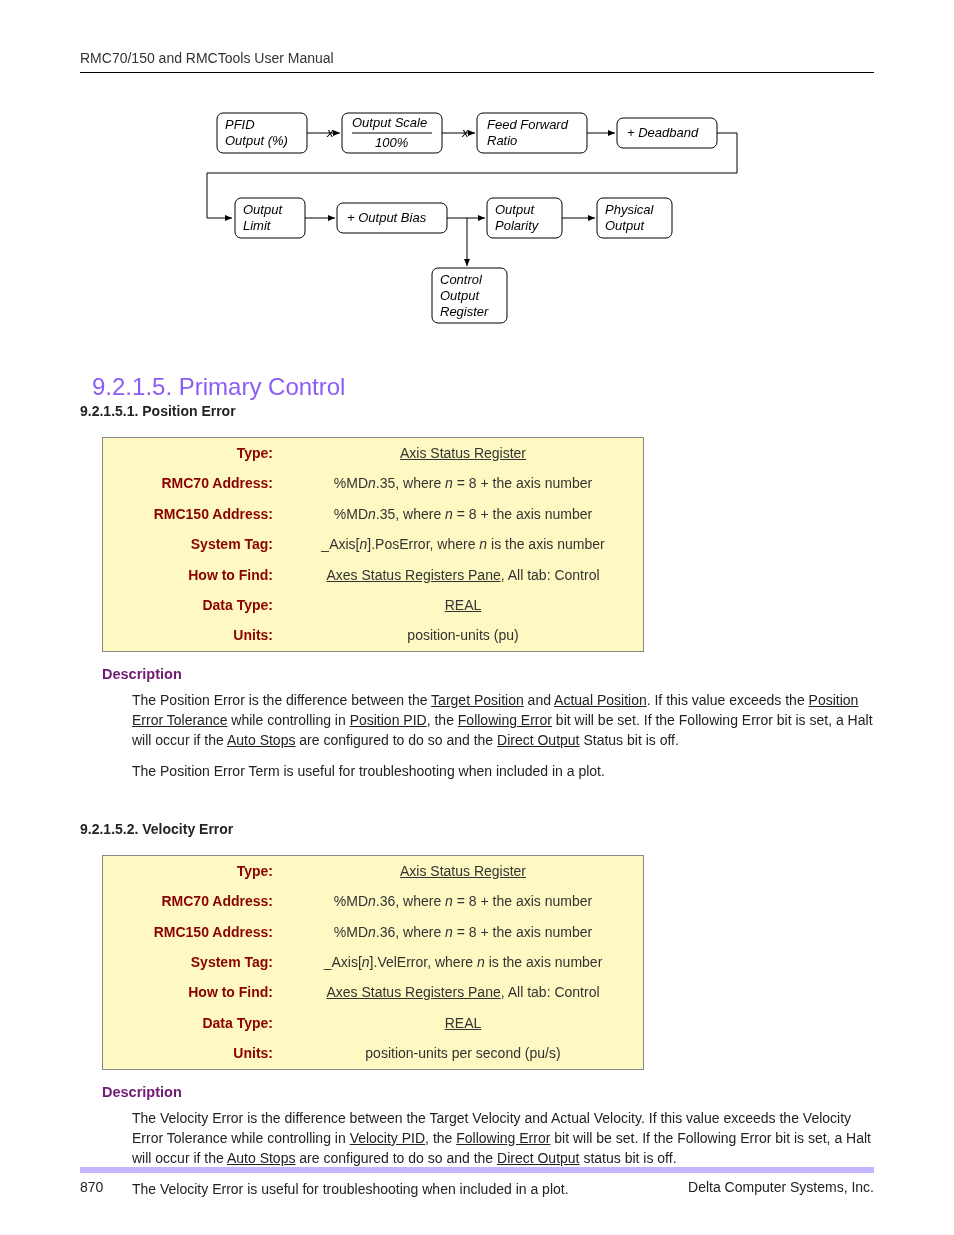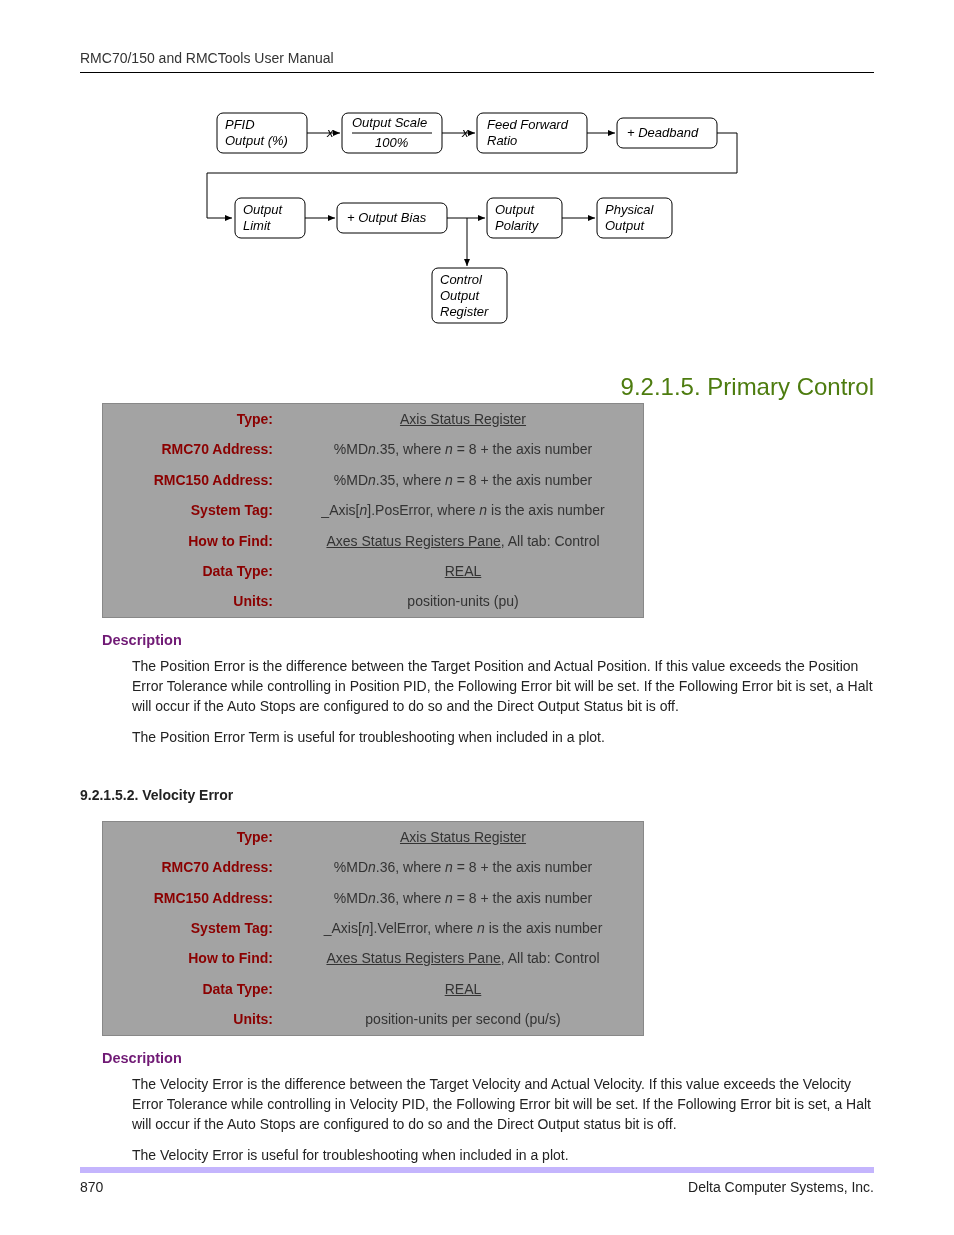--- a/index.html
+++ b/index.html
@@ -34,37 +34,36 @@
   }
   .diagram text {
     font-family: Arial, sans-serif;
     font-size: 13px;
     fill: #000;
   }
   h1.section-title {
     font-family: Verdana, Geneva, sans-serif;
     font-weight: normal;
     font-size: 24px;
-    color: #4d7c0f;
-    margin: 12px 0 2px 0;
-    text-align: right;
+    color: #8b5cf6;
+    margin: 12px 0 2px 12px;
   }
   h2.sub-title {
     font-family: Verdana, Geneva, sans-serif;
     font-weight: bold;
     font-size: 14px;
     color: #222;
     margin: 0 0 18px 0;
   }
   h2.sub-title.mid {
     margin: 40px 0 18px 0;
   }
   .info-table {
     border: 1px solid #888;
-    background: #a3a3a3;
+    background: #fef9c3;
     border-collapse: collapse;
     margin-left: 22px;
     margin-bottom: 14px;
   }
   .info-table td {
     padding: 4px 10px 4px 10px;
     font-size: 14px;
     vertical-align: top;
     line-height: 1.6;
   }
@@ -90,21 +89,21 @@
     font-size: 14.5px;
     margin: 10px 0 8px 22px;
     color: #701a75;
   }
   .desc-body {
     margin: 0 0 10px 52px;
     font-size: 14px;
     line-height: 1.45;
     color: #222;
   }
-  .desc-body .u { }
+  .desc-body .u { text-decoration: underline; }
   .footer {
     position: absolute;
     left: 80px;
     right: 80px;
     bottom: 40px;
     border-top: 6px solid #c4b5fd;
     padding-top: 6px;
     font-size: 14px;
     color: #222;
     display: flex;
@@ -184,20 +183,21 @@
           <rect x="235" y="165" width="75" height="55" rx="6" ry="6" fill="none" stroke="#000"></rect>
           <text x="243" y="181">Control</text>
           <text x="243" y="197">Output</text>
           <text x="243" y="213">Register</text>
         </g>
       </svg>
     </div>
   </div>
 
   <h1 class="section-title">9.2.1.5. Primary Control</h1>
+  <h2 class="sub-title">9.2.1.5.1. Position Error</h2>
 
   <table class="info-table">
     <tbody>
         <tr>
       <td class="label">Type:</td>
       <td class="value"><a href="#">Axis Status Register</a></td>
     </tr>
     <tr>
       <td class="label">RMC70 Address:</td>
       <td class="value"><span>%MD</span><span class="ital">n</span><span>.35, where </span><span class="ital">n</span><span> = 8 + the axis number</span></td>

